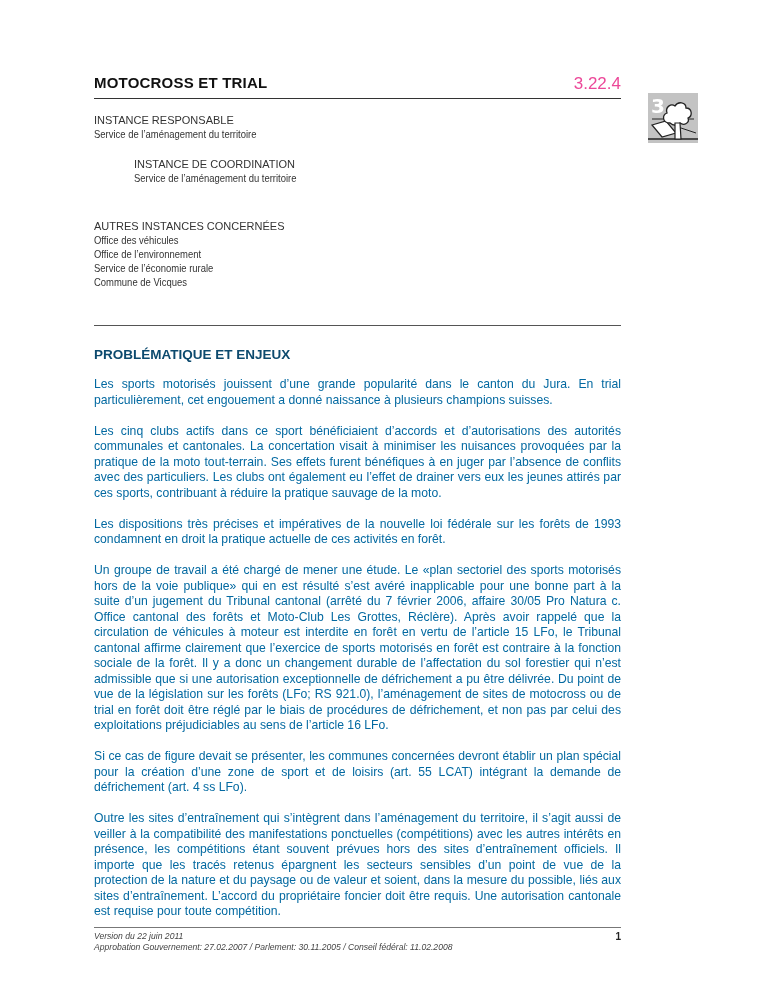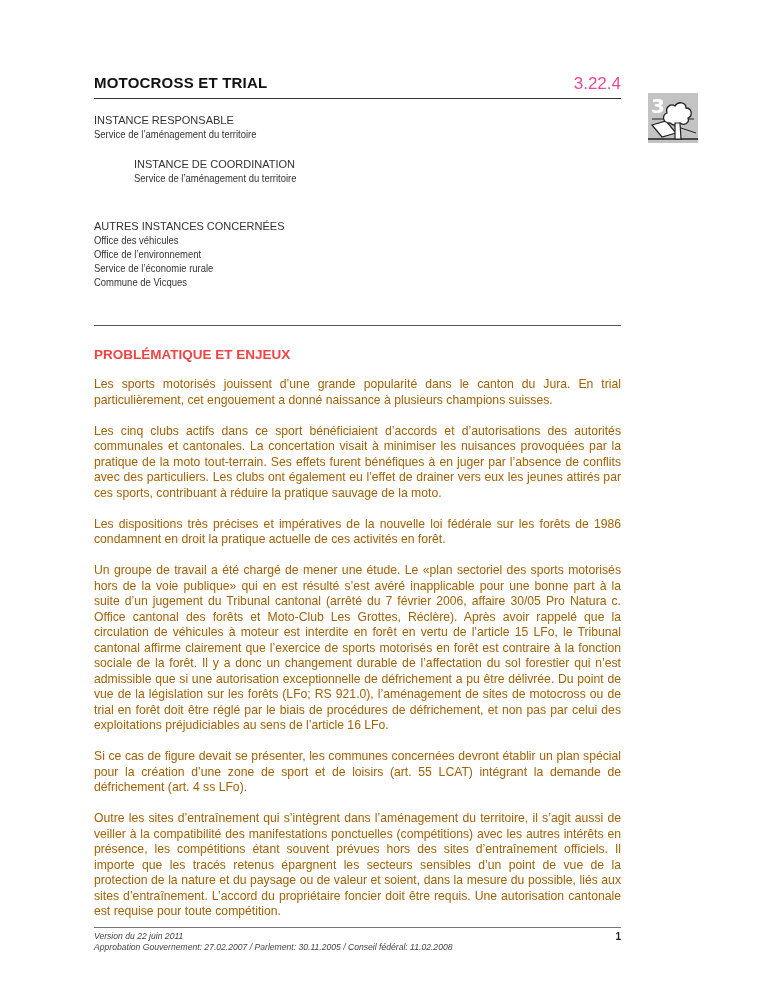--- a/index.html
+++ b/index.html
@@ -10,23 +10,23 @@
                  border-bottom: 1.5px solid #333; }
     .title { position: absolute; left: 0; top: 0; font-family: Liberation Sans, sans-serif;
              font-weight: bold; font-size: 15px; letter-spacing: 0.2px; color: #111; text-align: right; }
     .code { position: absolute; right: 0; top: 0; font-size: 17px; color: #ec4899; }
     .side-icon { position: absolute; left: 648px; top: 93px; width: 50px; height: 50px; background: #c3c3c3; }
     .meta { position: absolute; left: 0; width: 527px; }
     .meta-label { font-size: 11px; line-height: 14px; color: #333; }
     .meta-item { font-size: 11px; line-height: 14px; color: #333; font-family: "Liberation Sans Narrow","Liberation Sans", sans-serif; transform-origin: left; }
     .narrow { display: inline-block; transform: scaleX(0.86); transform-origin: left center; white-space: nowrap; }
     .rule { position: absolute; left: 0; width: 527px; border-top: 1px solid #555; }
-    .section-h { position: absolute; left: 0; top: 347px; font-size: 13.5px; font-weight: bold; color: #ef4444; }
+    .section-h { position: absolute; left: 0; top: 347px; font-size: 13.5px; font-weight: bold; color: #0c4a6e; }
     .body { position: absolute; left: 0; top: 377px; width: 527px; font-size: 12.2px; line-height: 15.5px;
-            color: #a16207; text-align: justify; }
+            color: #0369a1; text-align: justify; }
     .body p { margin: 0 0 15.5px 0; }
     .footer-rule { position: absolute; left: 0; top: 927px; width: 527px; border-top: 1.5px solid #777; }
     .footer { position: absolute; left: 0; top: 931px; width: 527px; font-size: 8.6px; line-height: 11px; color: #444; font-style: italic; }
     .page-num { position: absolute; right: 0; top: 931px; font-size: 10px; font-weight: bold; color: #222; }
   </style>
 </head>
 <body>
 
 <div class="page">
 
@@ -53,21 +53,21 @@
     <div class="meta-item"><span class="narrow">Commune de Vicques</span></div>
   </div>
 
   <div class="rule" style="top:325px;"></div>
 
   <div class="section-h">PROBLÉMATIQUE ET ENJEUX</div>
 
   <div class="body">
     <p>Les sports motorisés jouissent d’une grande popularité dans le canton du Jura. En trial particulièrement, cet engouement a donné naissance à plusieurs champions suisses.</p>
     <p>Les cinq clubs actifs dans ce sport bénéficiaient d’accords et d’autorisations des autorités communales et cantonales. La concertation visait à minimiser les nuisances provoquées par la pratique de la moto tout-terrain. Ses effets furent bénéfiques à en juger par l’absence de conflits avec des particuliers. Les clubs ont également eu l’effet de drainer vers eux les jeunes attirés par ces sports, contribuant à réduire la pratique sauvage de la moto.</p>
-    <p>Les dispositions très précises et impératives de la nouvelle loi fédérale sur les forêts de 1986 condamnent en droit la pratique actuelle de ces activités en forêt.</p>
+    <p>Les dispositions très précises et impératives de la nouvelle loi fédérale sur les forêts de 1993 condamnent en droit la pratique actuelle de ces activités en forêt.</p>
     <p>Un groupe de travail a été chargé de mener une étude. Le «plan sectoriel des sports motorisés hors de la voie publique» qui en est résulté s’est avéré inapplicable pour une bonne part à la suite d’un jugement du Tribunal cantonal (arrêté du 7 février 2006, affaire 30/05 Pro Natura c. Office cantonal des forêts et Moto-Club Les Grottes, Réclère). Après avoir rappelé que la circulation de véhicules à moteur est interdite en forêt en vertu de l’article 15 LFo, le Tribunal cantonal affirme clairement que l’exercice de sports motorisés en forêt est contraire à la fonction sociale de la forêt. Il y a donc un changement durable de l’affectation du sol forestier qui n’est admissible que si une autorisation exceptionnelle de défrichement a pu être délivrée. Du point de vue de la législation sur les forêts (LFo; RS 921.0), l’aménagement de sites de motocross ou de trial en forêt doit être réglé par le biais de procédures de défrichement, et non pas par celui des exploitations préjudiciables au sens de l’article 16 LFo.</p>
     <p>Si ce cas de figure devait se présenter, les communes concernées devront établir un plan spécial pour la création d’une zone de sport et de loisirs (art. 55 LCAT) intégrant la demande de défrichement (art. 4 ss LFo).</p>
     <p>Outre les sites d’entraînement qui s’intègrent dans l’aménagement du territoire, il s’agit aussi de veiller à la compatibilité des manifestations ponctuelles (compétitions) avec les autres intérêts en présence, les compétitions étant souvent prévues hors des sites d’entraînement officiels. Il importe que les tracés retenus épargnent les secteurs sensibles d’un point de vue de la protection de la nature et du paysage ou de valeur et soient, dans la mesure du possible, liés aux sites d’entraînement. L’accord du propriétaire foncier doit être requis. Une autorisation cantonale est requise pour toute compétition.</p>
   </div>
 
   <div class="footer-rule"></div>
   <div class="footer">
     <div>Version du 22 juin 2011</div>
     <div>Approbation Gouvernement: 27.02.2007 / Parlement: 30.11.2005 / Conseil fédéral: 11.02.2008</div>
   </div>

